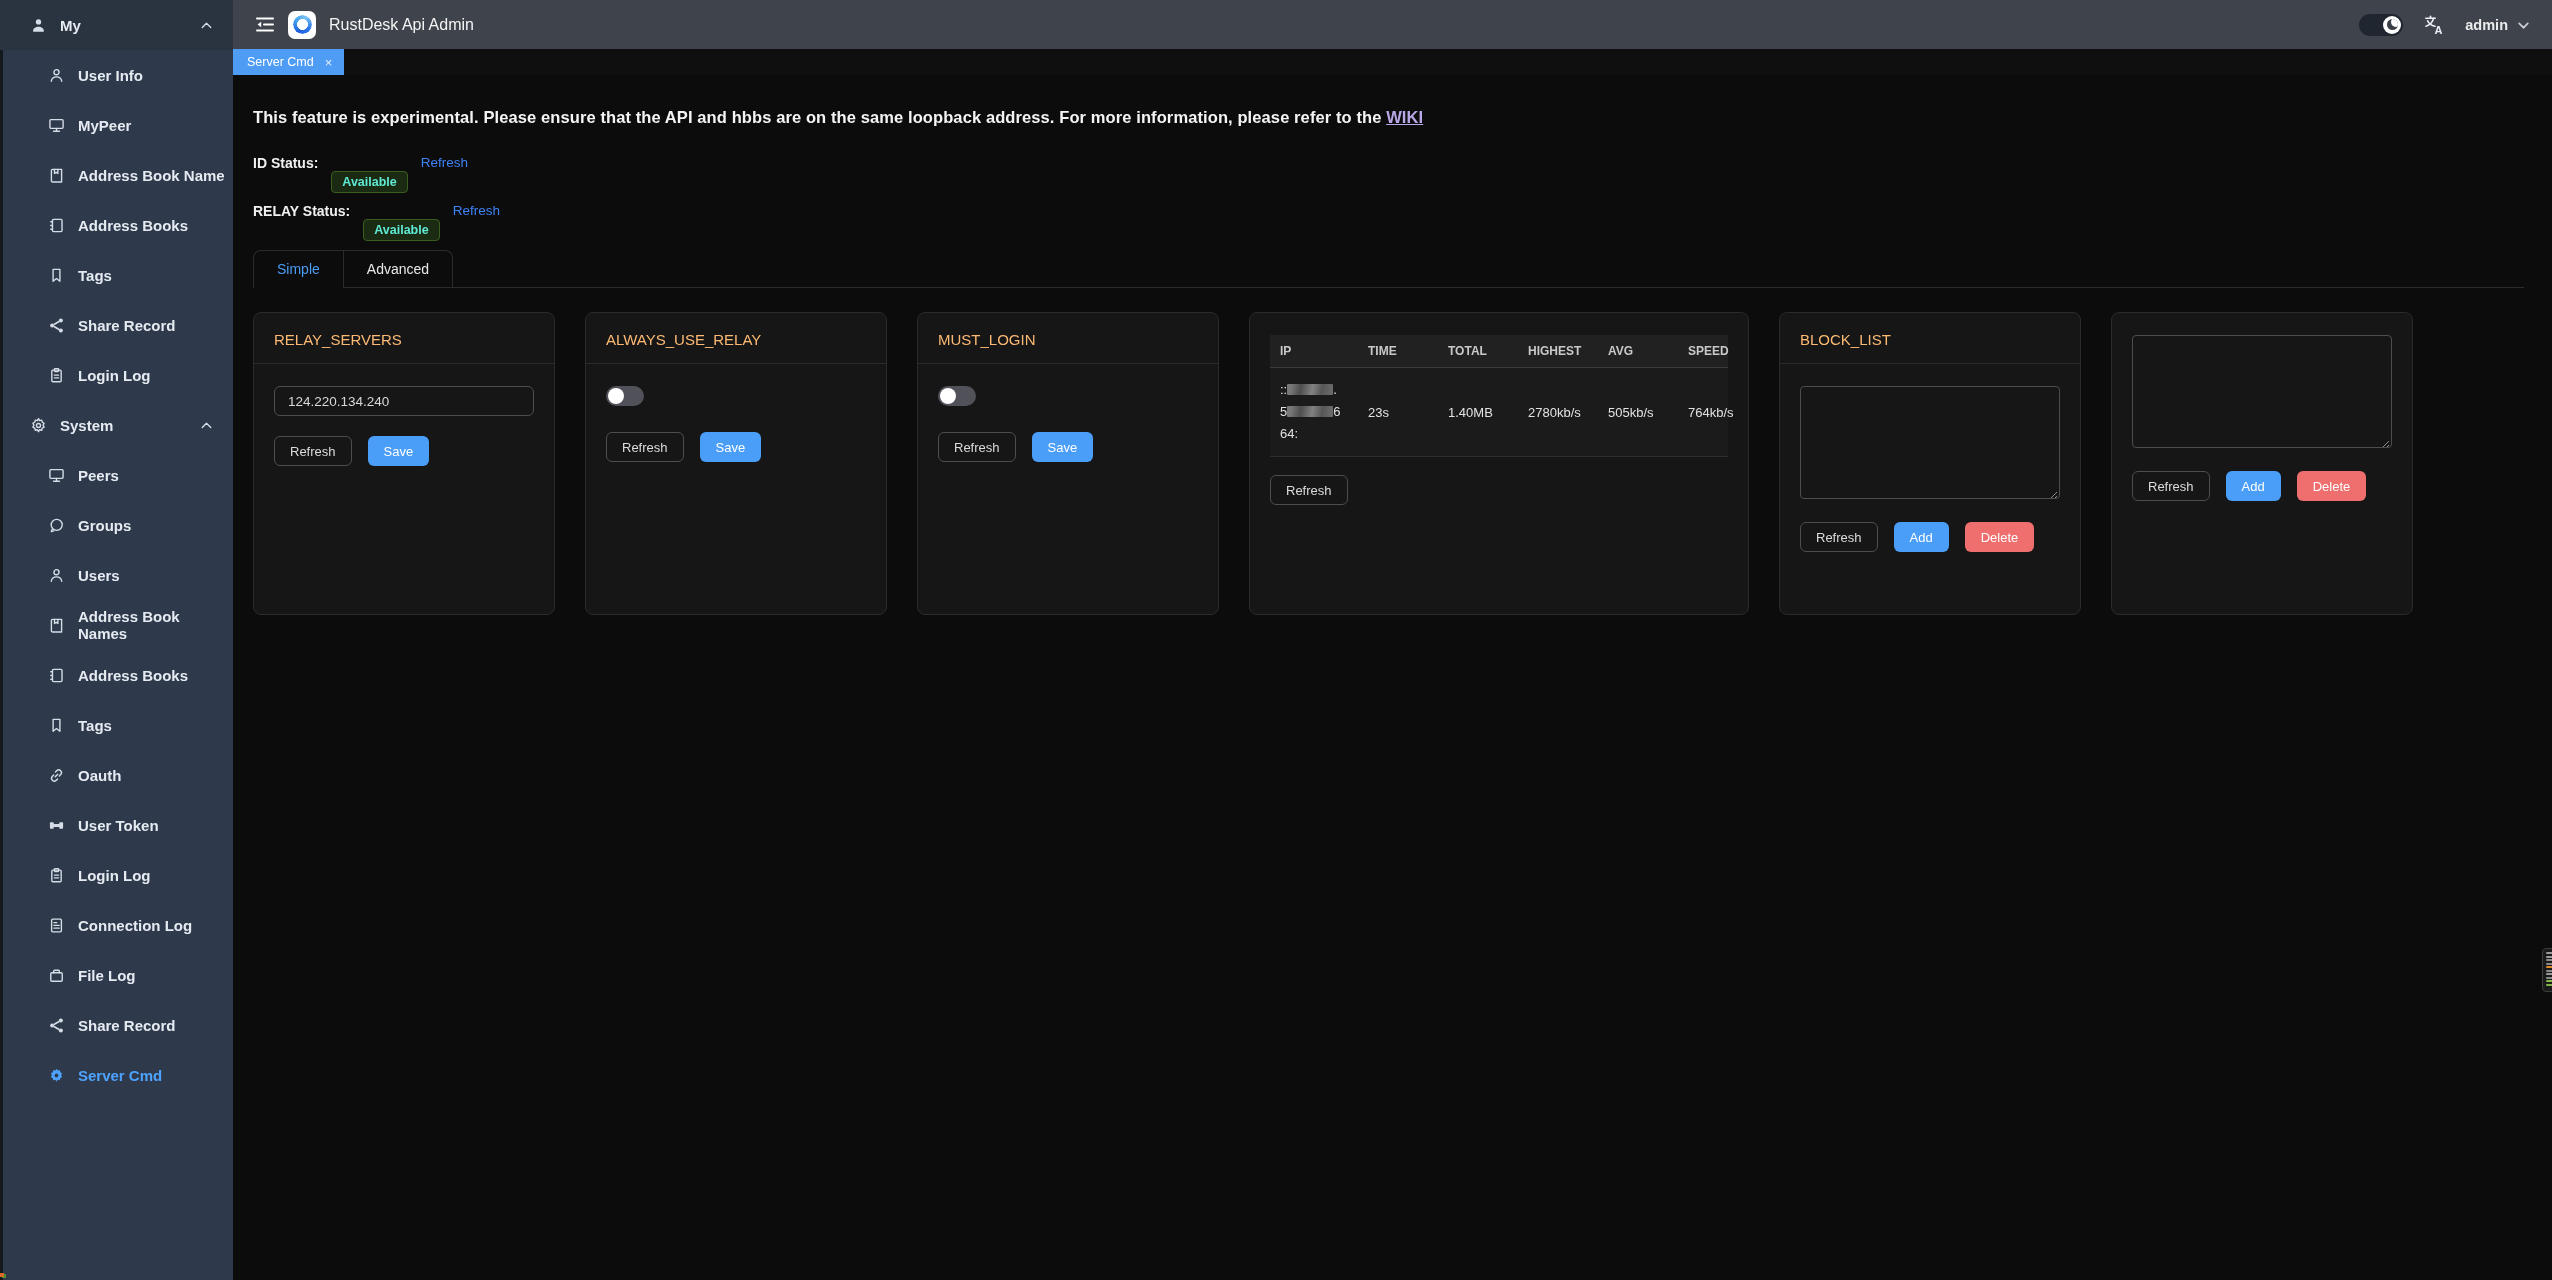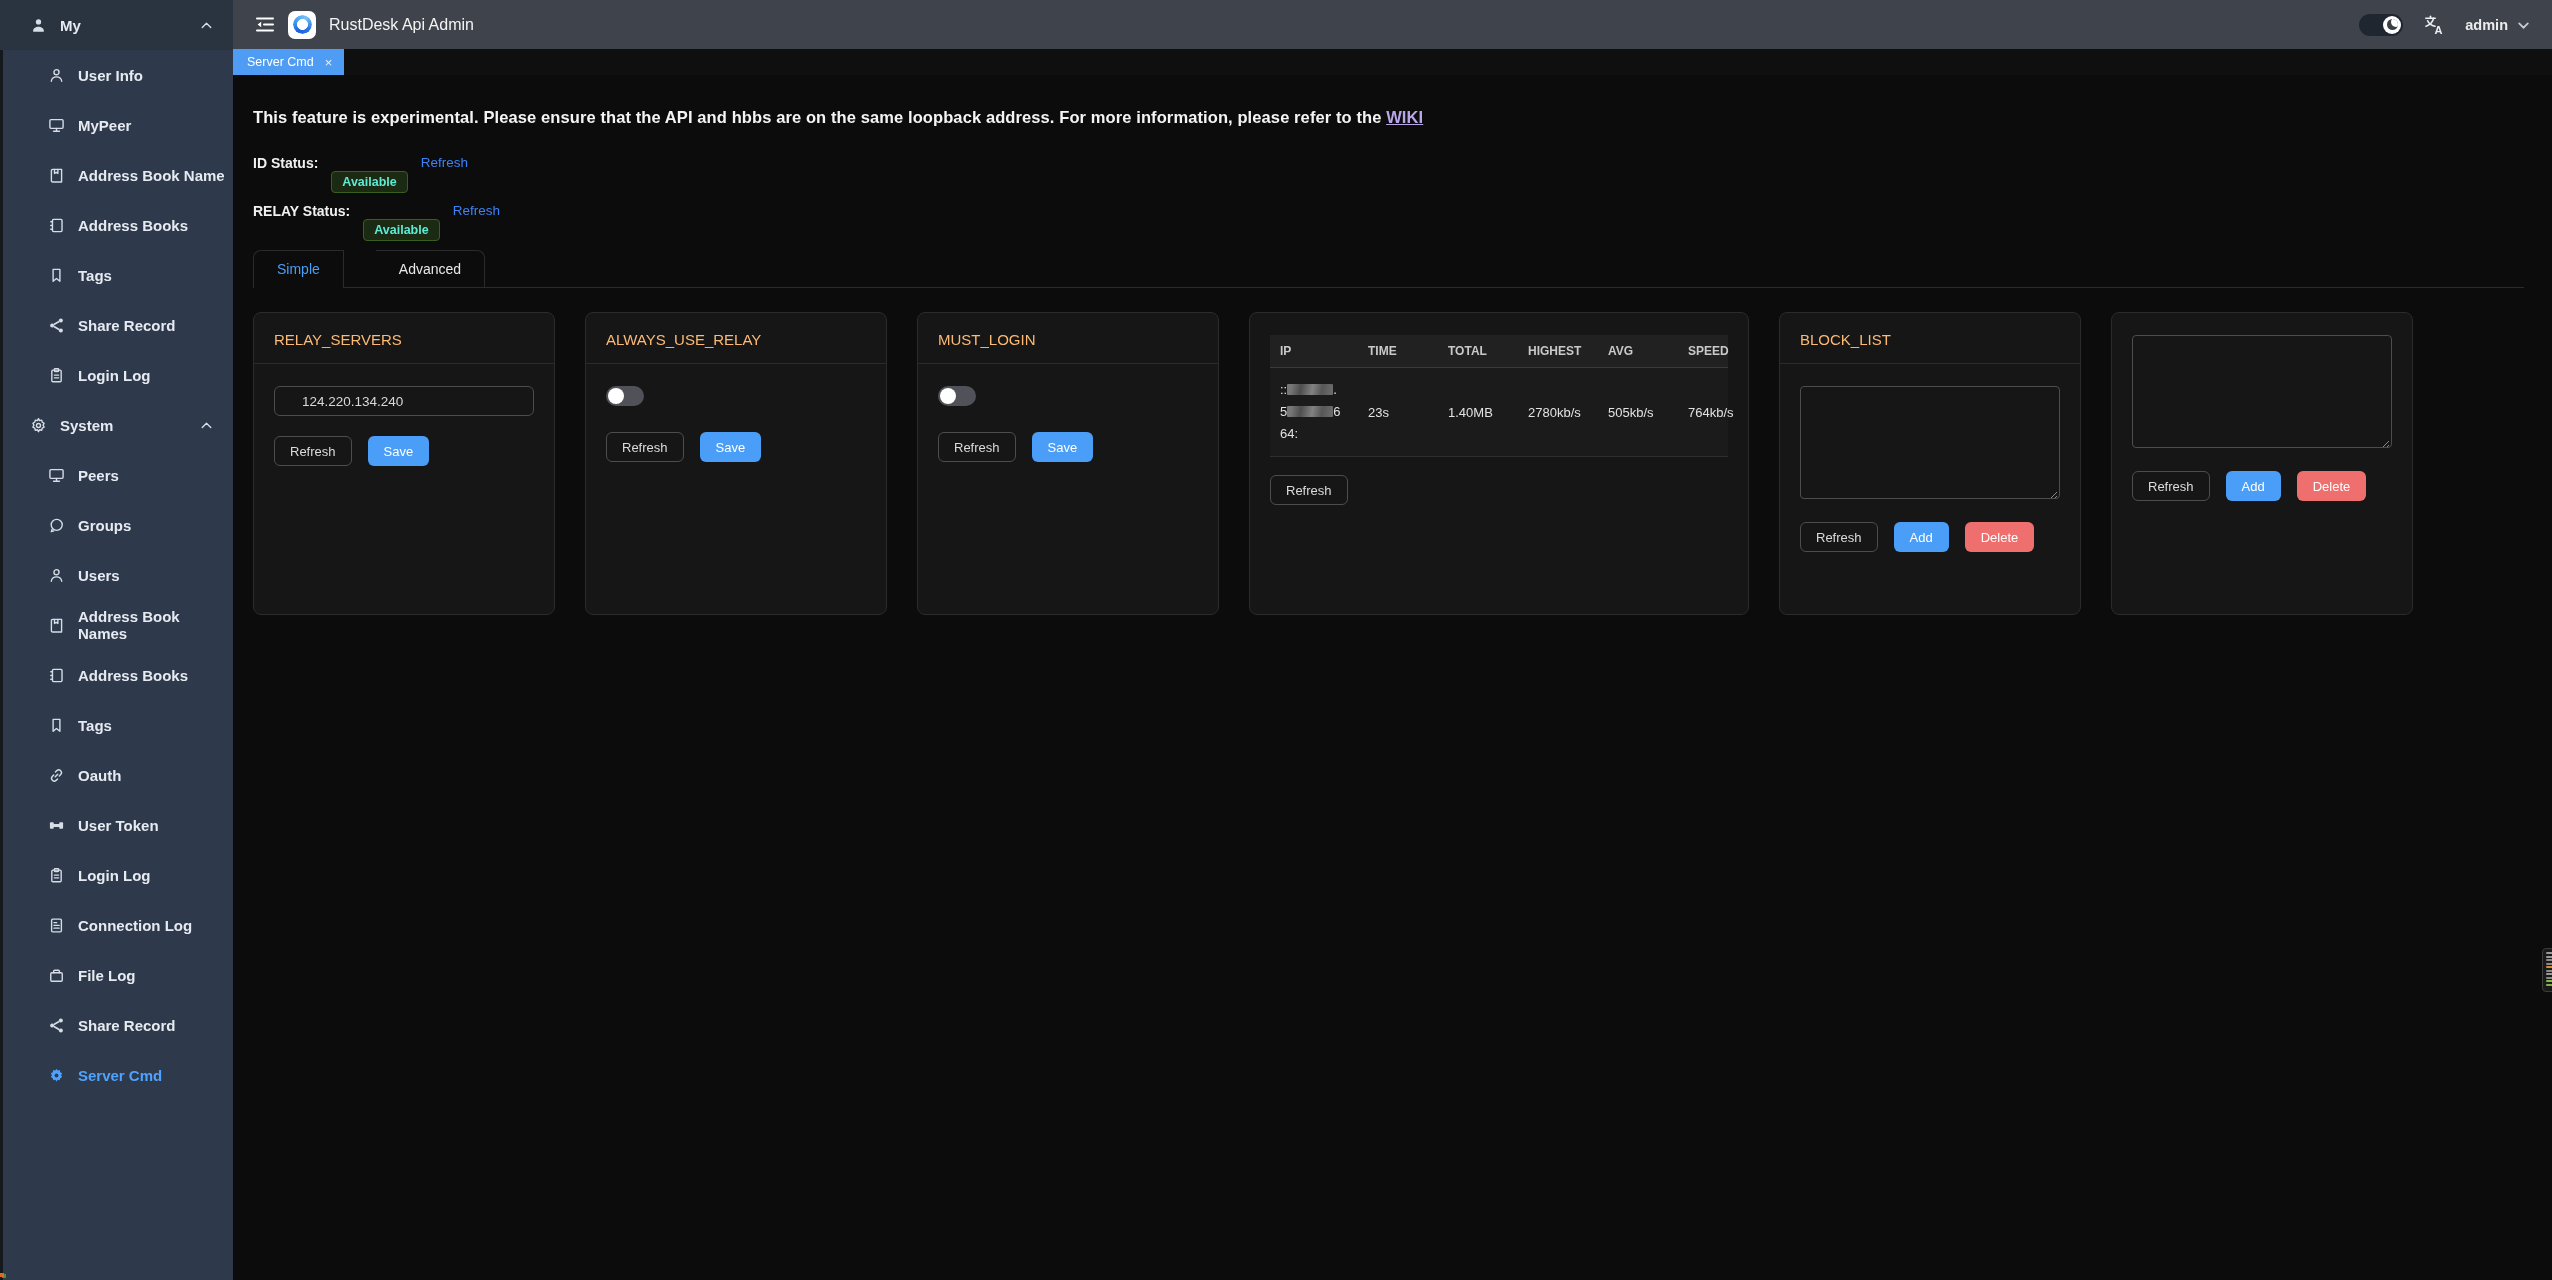--- a/index.html
+++ b/index.html
@@ -58,35 +58,35 @@
   .content{position:absolute;left:233px;right:0;top:75px;bottom:0;padding:0 28px 0 20px;box-sizing:border-box;}
   .notice{margin:33px 0 0;font-size:16.5px;font-weight:bold;color:#f4f4f4;letter-spacing:.1px;}
   .notice a{color:#b9a7e8;text-decoration:underline;cursor:pointer;}
   .status-row{display:flex;align-items:flex-start;gap:13px;height:26px;}
   #id-status-row{margin-top:28px;}
   #relay-status-row{margin-top:22px;}
   .status-label{font-size:14px;font-weight:bold;color:#f0f0f0;}
   .badge{font-size:12.5px;font-weight:bold;color:#5eead4;background:#1b2b13;border:1px solid #3a5e20;
     border-radius:4px;padding:3px 10px;margin-top:16px;}
   .refresh-link{font-size:13.5px;color:#3e82f7;cursor:pointer;}
-  .mode-tabs{margin-top:21px;display:flex;border-bottom:1px solid #2b2b2b;gap:32px;}
+  .mode-tabs{margin-top:21px;display:flex;border-bottom:1px solid #2b2b2b;}
   .mode-tab{padding:10px 23px;font-size:14px;color:#e8e8e8;border:1px solid #2b2b2b;border-bottom:none;
     position:relative;cursor:pointer;background:#0c0c0c;}
   .mode-tab:first-child{border-top-left-radius:8px;}
   .mode-tab + .mode-tab{border-left:none;border-top-right-radius:8px;}
   .mode-tab.active{color:#4a9ef8;}
   .mode-tab.active::after{content:"";position:absolute;left:0;right:0;bottom:-1px;height:1px;background:#0c0c0c;}
   
   .cards{display:flex;gap:30px;margin-top:24px;}
   .card{width:302px;height:303px;background:#161616;border:1px solid #2b2b2b;border-radius:8px;box-sizing:border-box;}
   .card.wide{width:500px;}
   .card-head{padding:18px 20px 15px;border-bottom:1px solid #2b2b2b;font-size:15px;color:#fdba74;}
   .card-body{padding:22px 20px;}
   .text-input{width:100%;box-sizing:border-box;height:30px;background:transparent;border:1px solid #4d4d4d;
-    border-radius:6px;color:#d8d8d8;font-size:13.5px;padding:0 27px;font-family:inherit;outline:none;}
+    border-radius:6px;color:#d8d8d8;font-size:13.5px;padding:0 13px;font-family:inherit;outline:none;}
   .btn-row{display:flex;gap:16px;align-items:center;}
   .mt20{margin-top:20px;} .mt26{margin-top:26px;} .mt19{margin-top:19px;} .mt18{margin-top:18px;}
   .btn{height:30px;padding:0 15px;font-size:13px;border-radius:6px;display:inline-flex;align-items:center;
     border:1px solid transparent;cursor:pointer;font-family:inherit;box-sizing:border-box;}
   .btn.ghost{border-color:#4d4d4d;color:#dcdcdc;background:transparent;}
   .btn.primary{background:#4a9ef8;color:#fff;}
   .btn.danger{background:#ef6e6e;color:#fff;}
   .switch{width:38px;height:20px;border-radius:10px;background:#51515a;position:relative;cursor:pointer;}
   .switch::after{content:"";position:absolute;left:2px;top:2px;width:16px;height:16px;border-radius:50%;background:#fff;}
   

